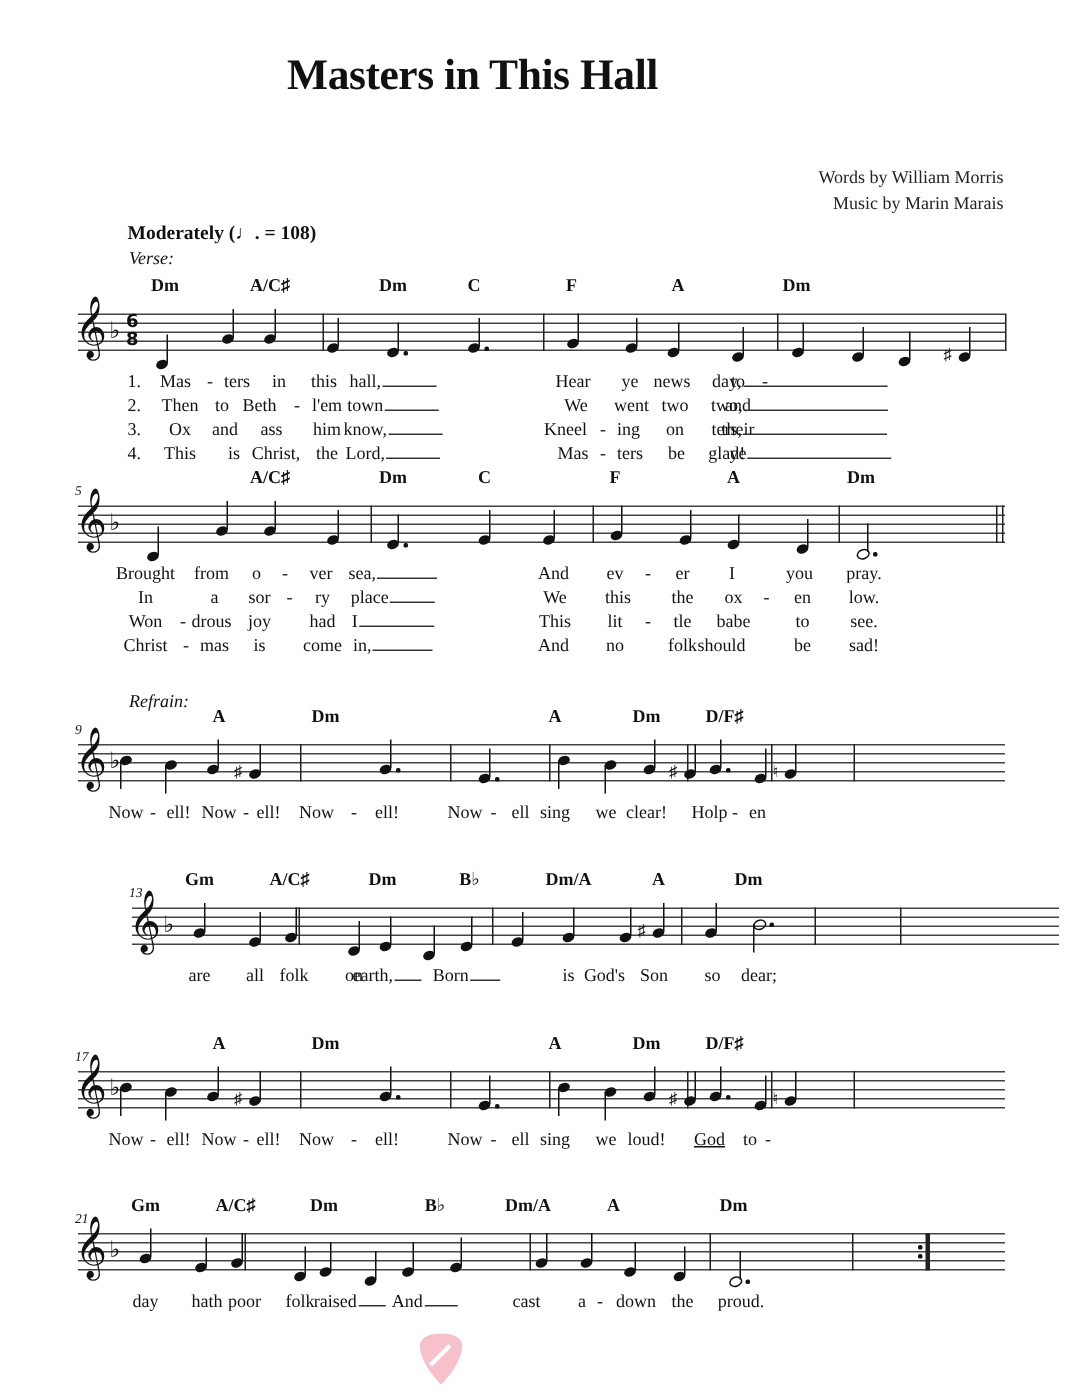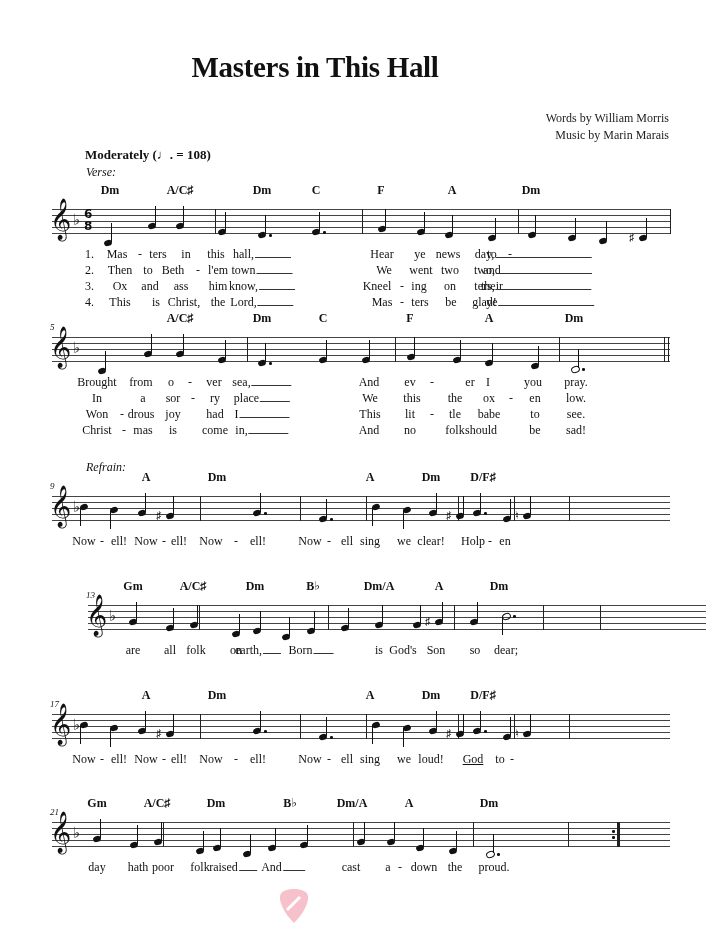--- a/index.html
+++ b/index.html
@@ -1,17 +1,17 @@
 <!DOCTYPE html>
 <html><head>
 <meta charset="utf-8">
 <style>
   html,body{margin:0;padding:0;background:#fff;}
   body{width:719px;height:930px;position:relative;overflow:hidden;font-family:"Liberation Serif","DejaVu Serif",serif;color:#111;}
-  .title{position:absolute;left:0;width:630px;top:34px;text-align:center;font-size:29px;font-weight:bold;letter-spacing:-0.3px;margin-top:17px;}
+  .title{position:absolute;left:0;width:630px;top:34px;text-align:center;font-size:29px;font-weight:bold;letter-spacing:-0.3px;}
   .credits{position:absolute;right:50px;top:110px;text-align:right;font-size:12px;line-height:17px;color:#222;}
   .tempo{position:absolute;left:85px;top:147px;font-size:13px;font-weight:bold;}
   .section-label{position:absolute;font-size:12px;font-style:italic;}
   .system{position:absolute;left:0;width:615px;}
   .staff{position:absolute;left:52px;width:618px;height:24px;}
   .staff-line{position:absolute;left:0;right:0;height:1px;background:#444;}
   .barline{position:absolute;top:0;width:1.3px;height:25px;background:#222;}
   .chord{position:absolute;font-size:12px;font-weight:bold;transform:translateX(-50%);white-space:nowrap;}
   .measure-num{position:absolute;left:50px;font-size:9px;font-style:italic;}
   .lyric{position:absolute;font-size:12px;transform:translateX(-50%);white-space:nowrap;}
@@ -198,21 +198,21 @@
       </div>
       <div class="lyric" style="left:97px;top:67px;"><span>Brought</span></div>
       <div class="lyric" style="left:141px;top:67px;text-align:right;"><span>from</span></div>
       <div class="lyric" style="left:171px;top:67px;"><span>o</span></div>
       <div class="lyric" style="left:190px;top:67px;"><span>-</span></div>
       <div class="lyric" style="left:214px;top:67px;"><span>ver</span></div>
       <div class="lyric" style="left:262px;top:67px;"><span>sea,</span><span class="ext" style="width:40px;"></span></div>
       <div class="lyric" style="left:369px;top:67px;"><span>And</span></div>
       <div class="lyric" style="left:410px;top:67px;"><span>ev</span></div>
       <div class="lyric" style="left:432px;top:67px;"><span>-</span></div>
-      <div class="lyric" style="left:470px;top:67px;text-align:center;"><span>er</span></div>
+      <div class="lyric" style="left:455px;top:67px;text-align:center;"><span>er</span></div>
       <div class="lyric" style="left:488px;top:67px;"><span>I</span></div>
       <div class="lyric" style="left:533px;top:67px;"><span>you</span></div>
       <div class="lyric" style="left:576px;top:67px;"><span>pray.</span></div>
       <div class="lyric" style="left:97px;top:83px;"><span>In</span></div>
       <div class="lyric" style="left:143px;top:83px;"><span>a</span></div>
       <div class="lyric" style="left:173px;top:83px;"><span>sor</span></div>
       <div class="lyric" style="left:193px;top:83px;"><span>-</span></div>
       <div class="lyric" style="left:215px;top:83px;"><span>ry</span></div>
       <div class="lyric" style="left:262px;top:83px;"><span>place</span><span class="ext" style="width:30px;"></span></div>
       <div class="lyric" style="left:370px;top:83px;"><span>We</span></div>

